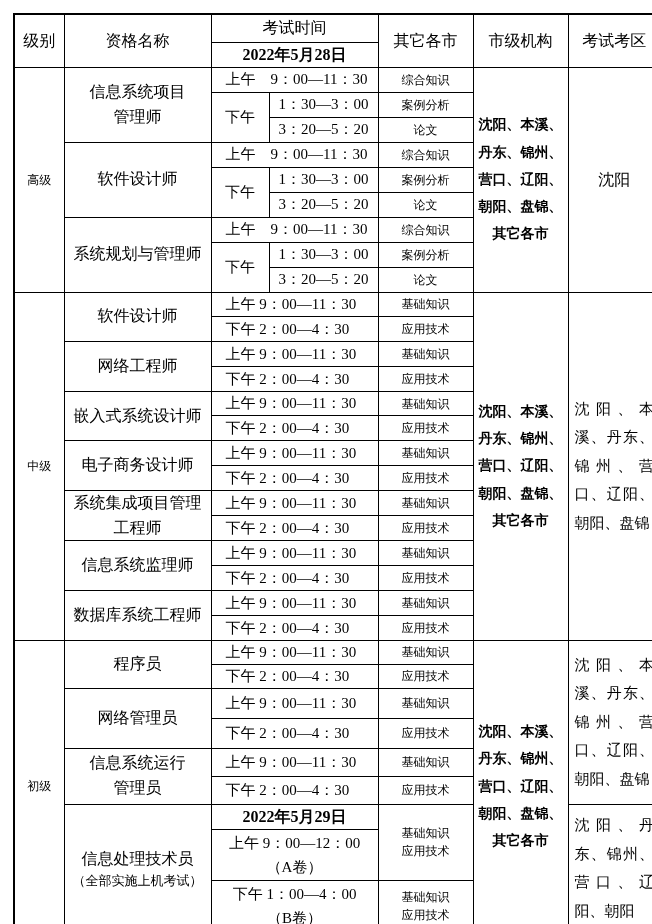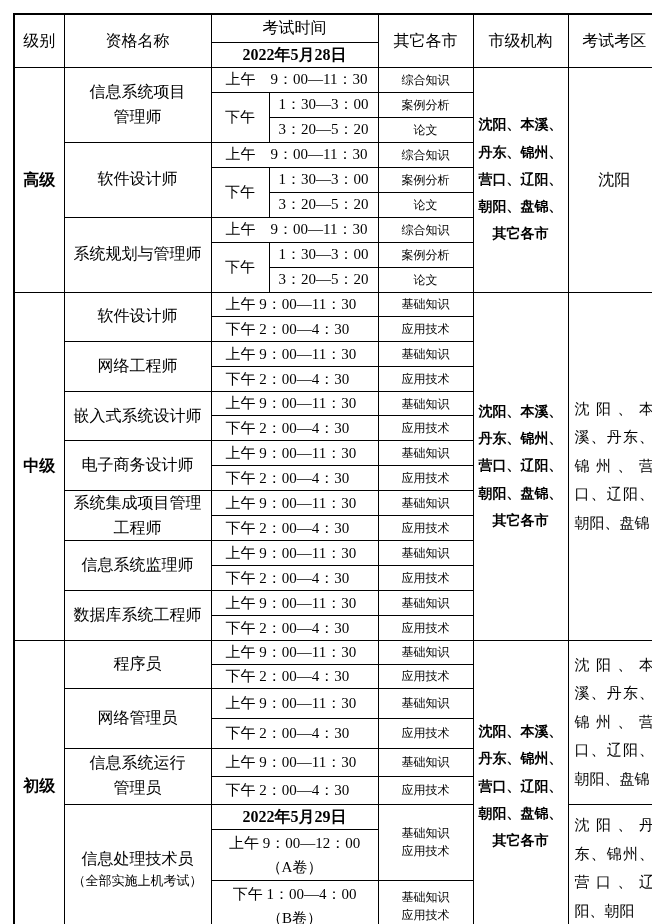--- a/index.html
+++ b/index.html
@@ -3,21 +3,21 @@
 <meta charset="utf-8">
 <style>
   html,body{margin:0;padding:0;background:#fff;}
   body{width:652px;font-family:"Liberation Serif","DejaVu Serif",serif;color:#000;}
   table{border-collapse:collapse;table-layout:fixed;width:630px;margin:13px;}
   td{border:1px solid #000;padding:0;text-align:center;vertical-align:middle;
      font-size:15px;line-height:1.5;overflow:hidden;}
   table{border:2px solid #000;}
   td.hd{font-size:16px;}
   td.date{font-weight:bold;font-size:16px;}
-  td.lvl{font-size:16px;font-weight:bold;}
+  td.lvl{font-size:12px;}
   td.name{font-size:16px;white-space:pre-line;line-height:1.55;}
   td.tl{text-align:left;padding-left:14px;white-space:nowrap;}
   td.subj{font-size:12px;}
   td.pre{white-space:pre-line;line-height:1.5;}
   td.org{font-size:14px;white-space:pre-line;line-height:1.95;font-weight:bold;}
   td.area{font-size:15px;text-align:justify;text-justify:inter-character;
           padding:0 6px;line-height:1.9;}
   td.area1{font-size:16px;}
   td.tech-name{font-size:16px;line-height:1.5;}
   .note{display:block;font-size:13px;}

